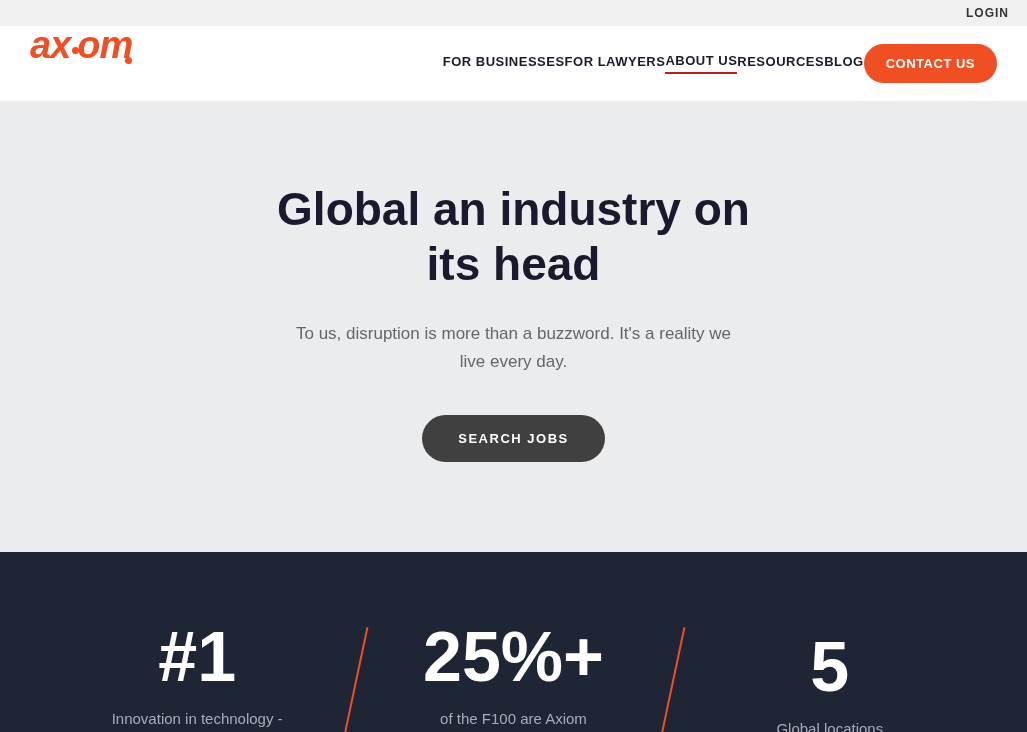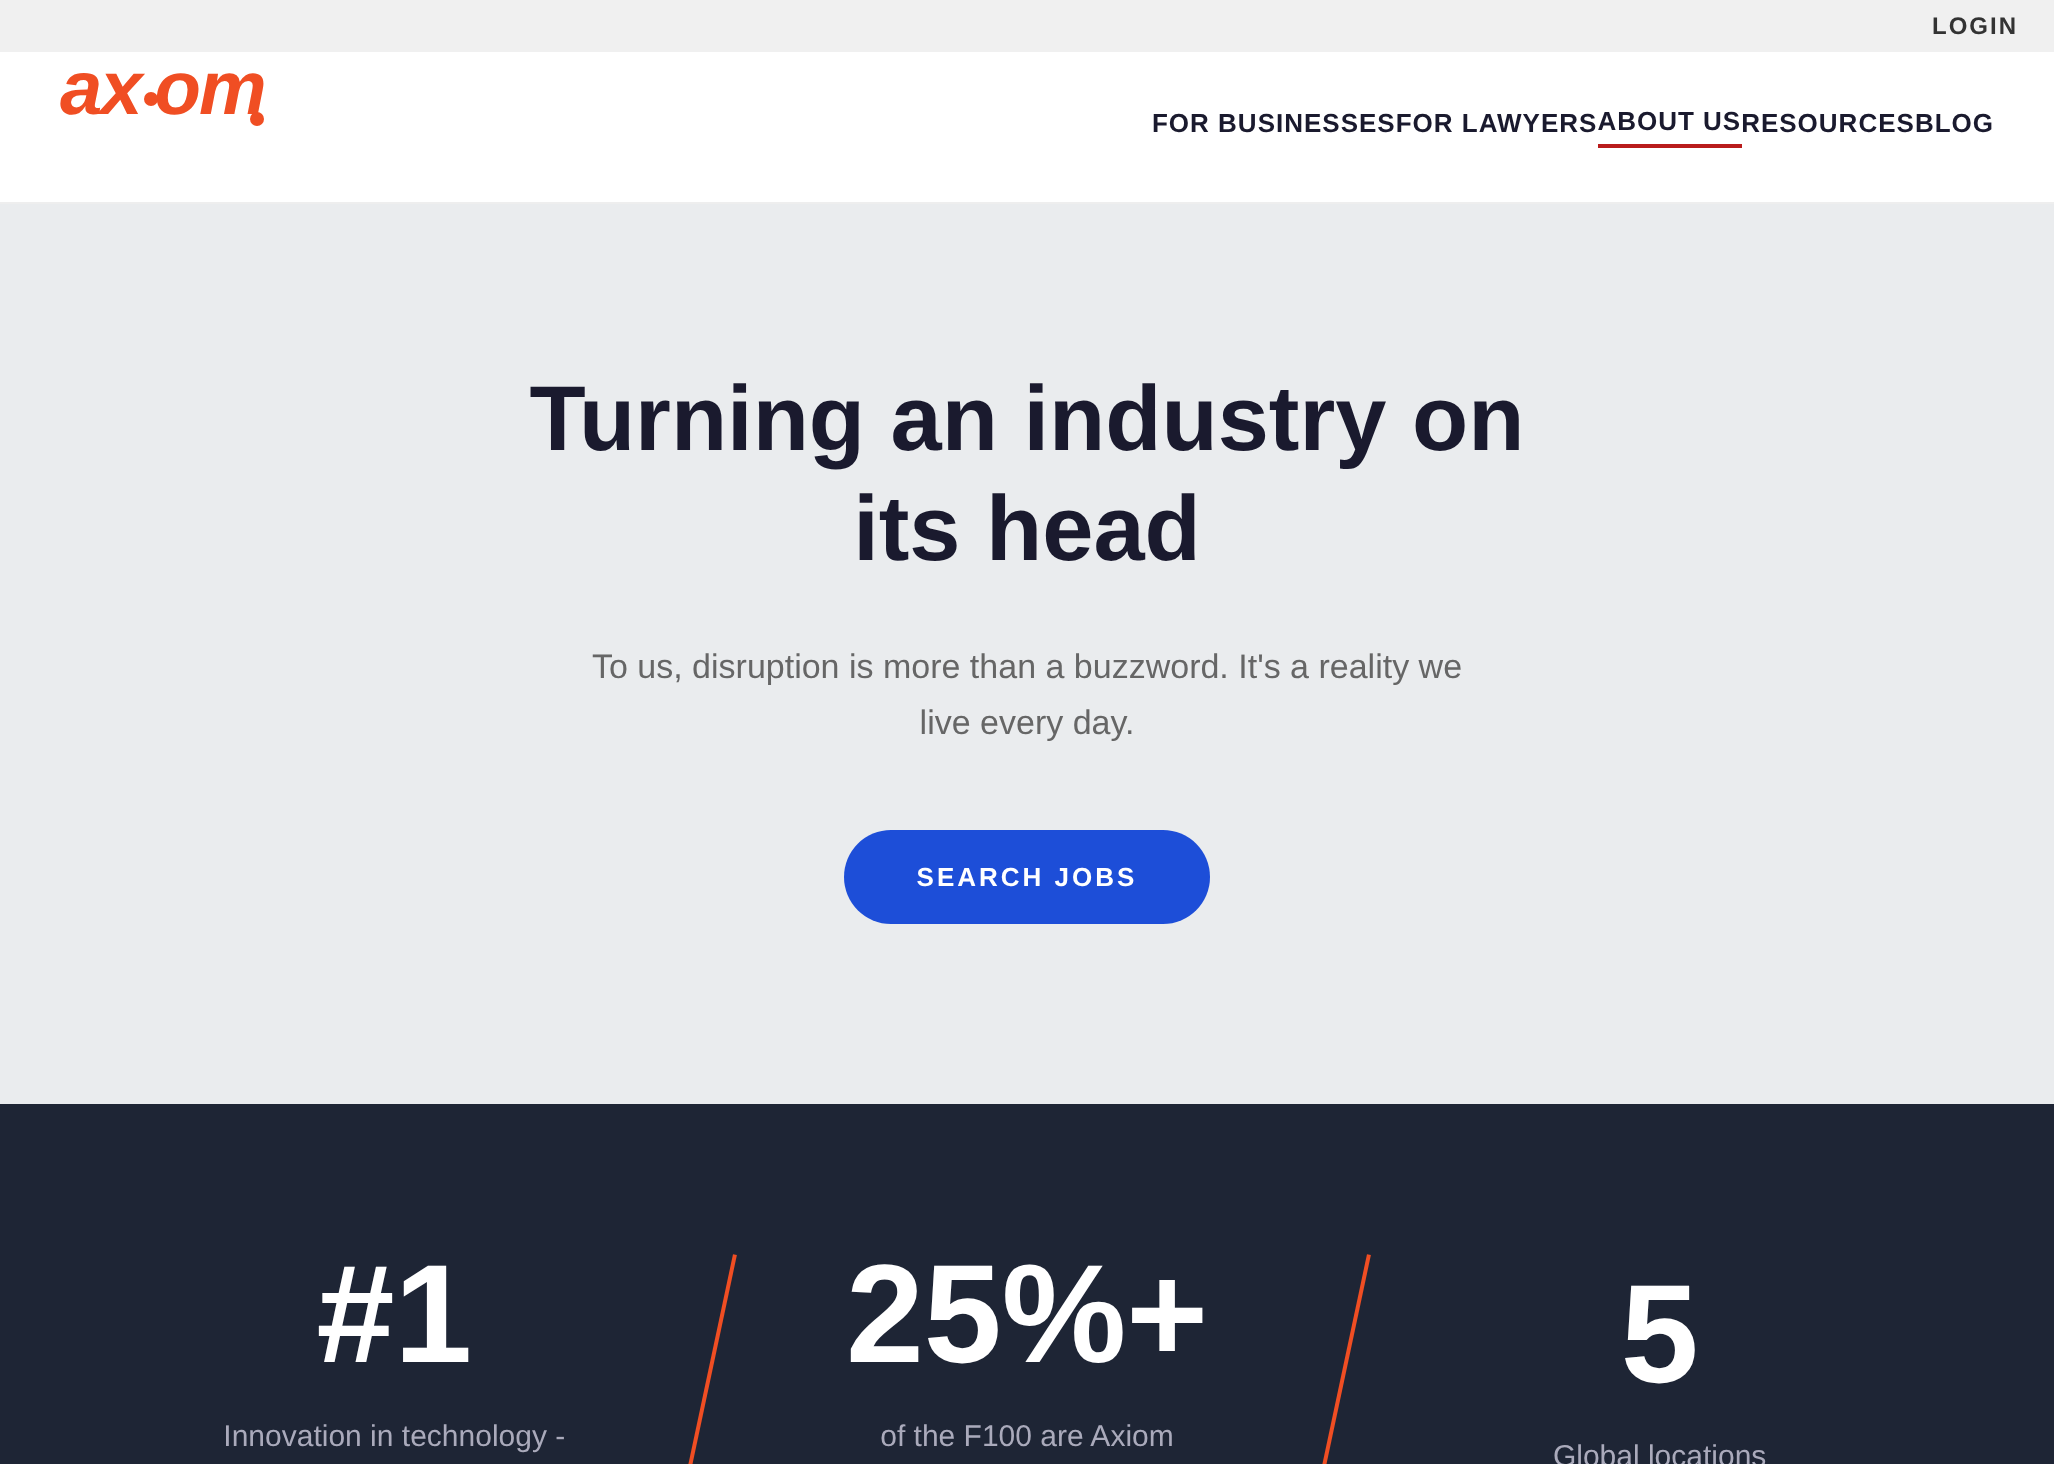--- a/index.html
+++ b/index.html
@@ -130,21 +130,21 @@
     .hero-subtitle {
       font-size: 17px;
       color: #666;
       line-height: 1.6;
       max-width: 440px;
       margin: 0 auto 40px;
       font-weight: 300;
     }
 
     .search-jobs-btn {
-      background: #1d4ed8;
+      background: #404040;
       color: #fff;
       border: none;
       border-radius: 30px;
       padding: 16px 36px;
       font-size: 13px;
       font-weight: 700;
       letter-spacing: 1.5px;
       cursor: pointer;
       text-transform: uppercase;
     }
@@ -208,25 +208,26 @@
       ax<span class="logo-dot"></span>om<span class="logo-dot2"></span>
     </span>
   </div>
 
   <nav>
     <a class="nav-item">FOR BUSINESSES</a>
     <a class="nav-item">FOR LAWYERS</a>
     <a class="nav-item active">ABOUT US</a>
     <a class="nav-item">RESOURCES</a>
     <a class="nav-item">BLOG</a>
+    <button class="nav-contact-btn">CONTACT US</button>
   </nav>
 </header>
 
 <section class="hero">
-  <h1 class="hero-title">Turning an industry on its head</h1>
+  <h1 class="hero-title">Global an industry on its head</h1>
   <p class="hero-subtitle">To us, disruption is more than a buzzword. It's a reality we live every day.</p>
   <button class="search-jobs-btn">SEARCH JOBS</button>
 </section>
 
 <section class="stats">
   <div class="stat-item">
     <div class="stat-number">#1</div>
     <div class="stat-label">
       <span>Innovation in technology -</span><br>
       <em>Financial Times</em>

